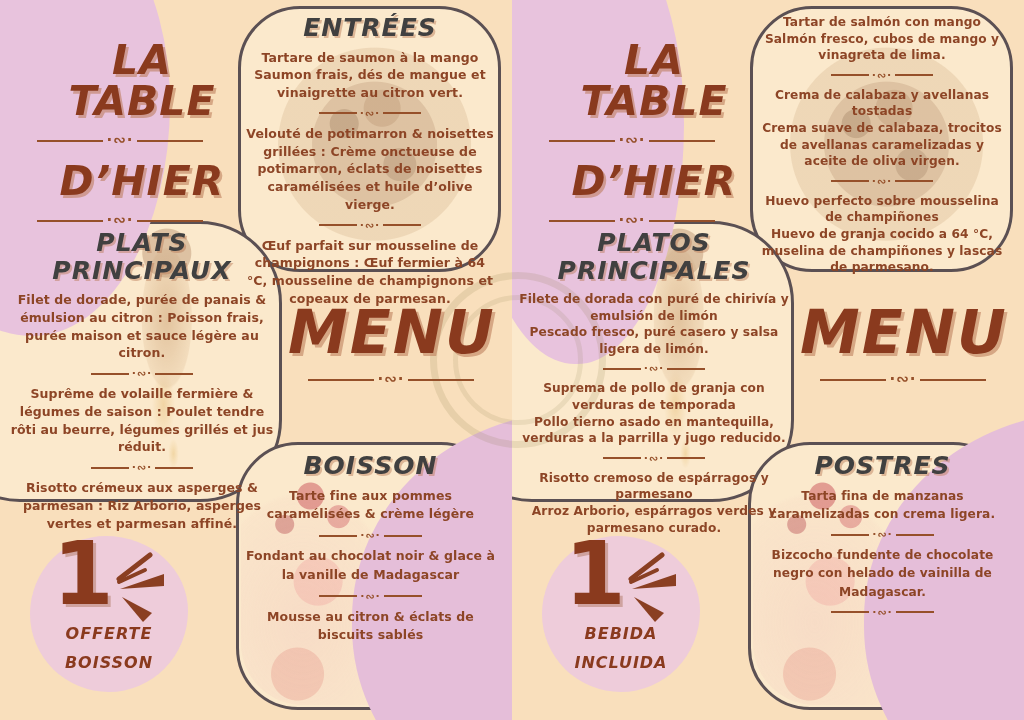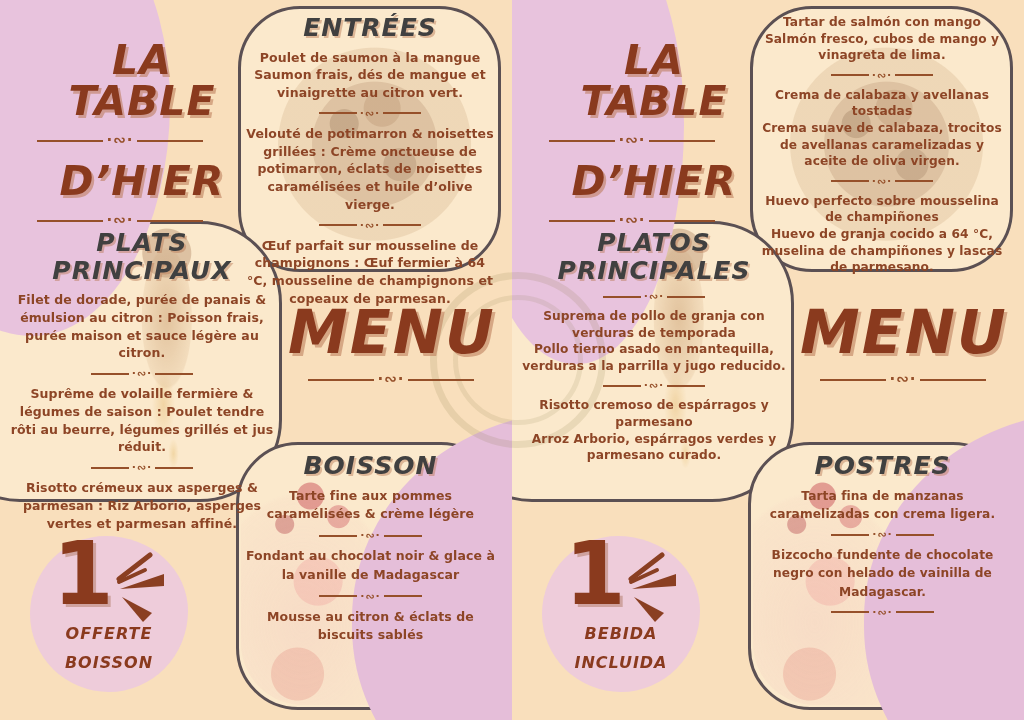--- a/index.html
+++ b/index.html
@@ -118,21 +118,21 @@
           <span class="dl"></span>
           <span class="orn">·∾·</span>
           <span class="dl"></span>
         </div>
     </div>
 
     <div class="card-text text-starters">
       <div class="card-heading">ENTRÉES</div>
       <div class="items">
           <div class="m-item">
-            <div>Poulet de saumon à la mangue</div>
+            <div>Tartare de saumon à la mango</div>
             <div>Saumon frais, dés de mangue et vinaigrette au citron vert.</div>
           </div>
           <div class="sm-divider">
             <span class="dl"></span>
             <span class="orn">·∾·</span>
             <span class="dl"></span>
           </div>
           <div class="m-item">
             <div>Velouté de potimarron &amp; noisettes grillées : Crème onctueuse de potimarron, éclats de noisettes caramélisées et huile d’olive vierge.</div>
           </div>
@@ -277,20 +277,24 @@
           <div class="m-item">
             <div>Huevo perfecto sobre mousselina de champiñones</div>
             <div>Huevo de granja cocido a 64 °C, muselina de champiñones y lascas de parmesano.</div>
           </div>
         </div>
     </div>
 
     <div class="card-text text-mains">
       <div class="card-heading">PLATOS PRINCIPALES</div>
       <div class="items">
+          <div class="m-item">
+            <div>Filete de dorada con puré de chirivía y emulsión de limón</div>
+            <div>Pescado fresco, puré casero y salsa ligera de limón.</div>
+          </div>
           <div class="sm-divider">
             <span class="dl"></span>
             <span class="orn">·∾·</span>
             <span class="dl"></span>
           </div>
           <div class="m-item">
             <div>Suprema de pollo de granja con verduras de temporada</div>
             <div>Pollo tierno asado en mantequilla, verduras a la parrilla y jugo reducido.</div>
           </div>
           <div class="sm-divider">

